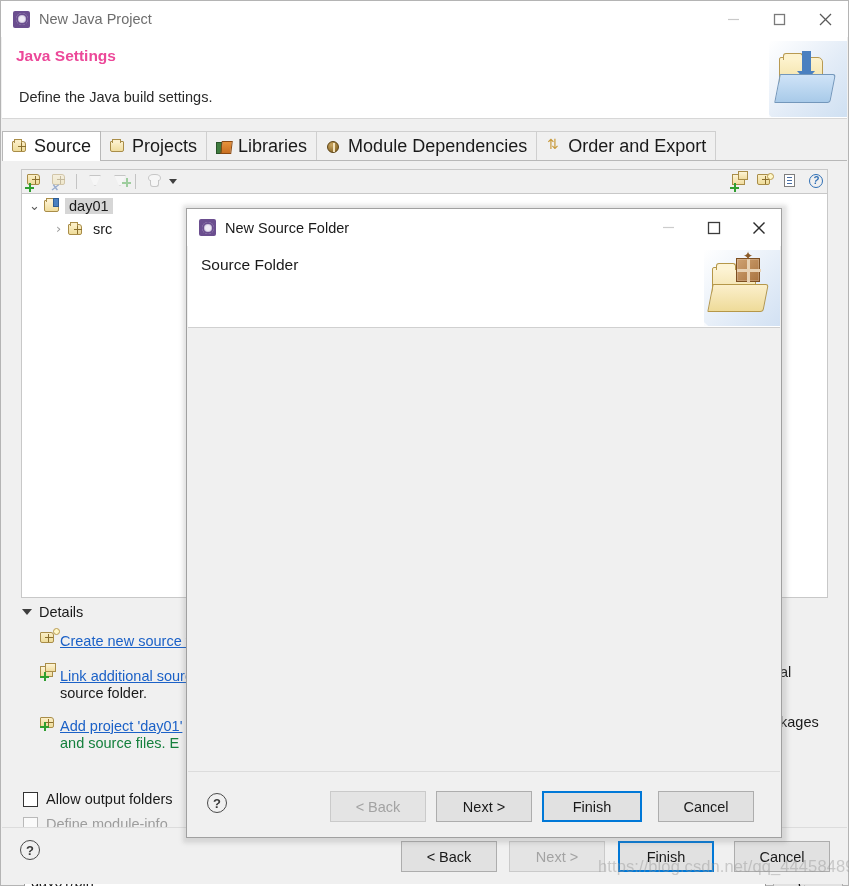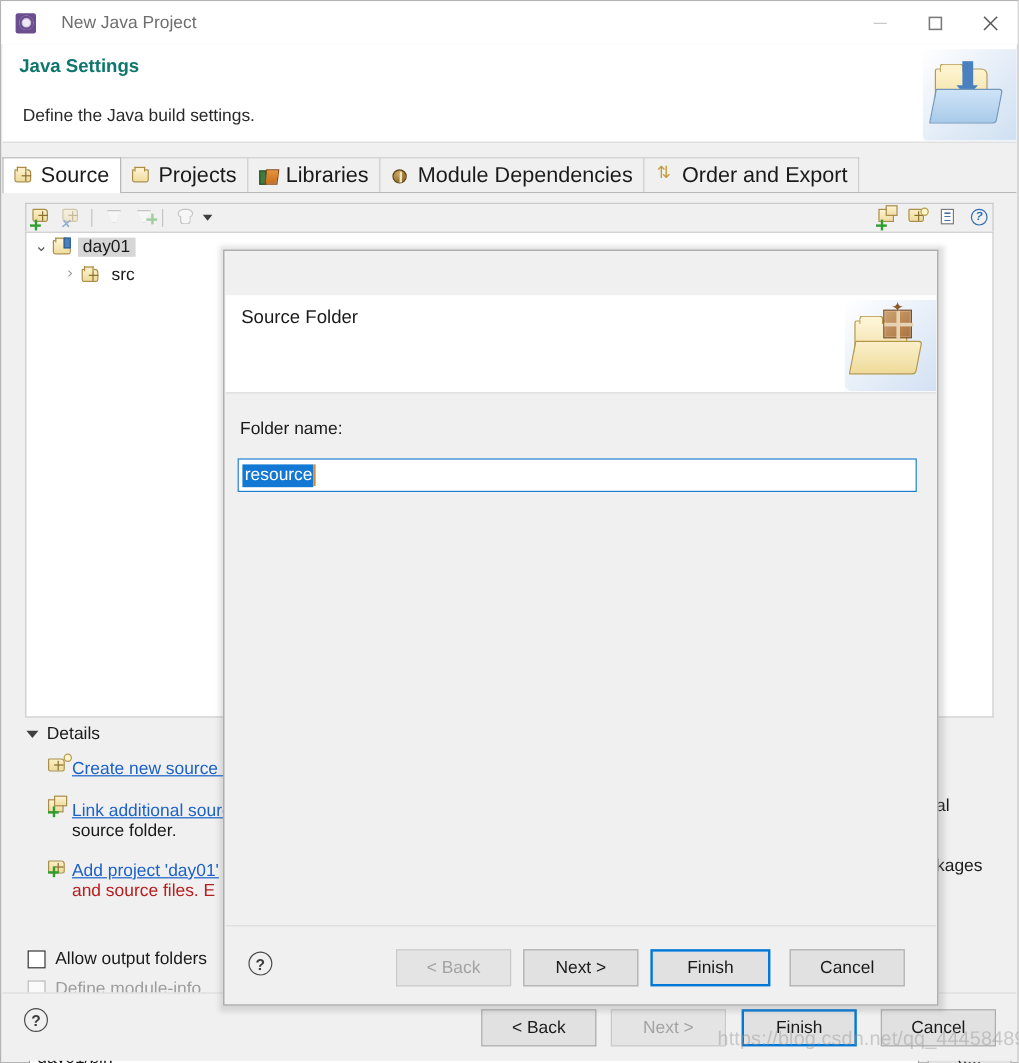--- a/index.html
+++ b/index.html
@@ -20,21 +20,21 @@
   
   .win {
     position: absolute;
     left: 0; top: 0; width: 849px; height: 886px;
     background: #f0f0f0;
     border: 1px solid #b4b4b4;
   }
   .win-titlebar {
     position: absolute; left: 0; top: 0; right: 0; height: 36px;
     background: #ffffff;
-    display: flex; align-items: center; gap: 12px;
+    display: flex; align-items: center;
   }
   .win-title-icon {
     margin-left: 12px; width: 17px; height: 17px;
     position: relative;
   }
   .eclipse-icon {
     width: 17px; height: 17px;
     background: #6b4e8f;
     border-radius: 2px;
     position: relative;
@@ -70,21 +70,21 @@
   }
   .win-ctrl svg { display: block; }
 
   .win-header {
     position: absolute; left: 1px; top: 36px; right: 1px; height: 82px;
     background: #ffffff;
     border-bottom: 1px solid #d7d7d7;
   }
   .win-header-title {
     position: absolute; left: 14px; top: 10px;
-    font-size: 15.5px; font-weight: bold; color: #0f766e;
+    font-size: 15.5px; font-weight: bold; color: #ec4899;
   }
   .win-header-sub {
     position: absolute; left: 17px; top: 52px;
     font-size: 14.5px; color: #2a2a2a;
   }
   .hdr-img {
     position: absolute; right: 0px; top: 4px;
     width: 78px; height: 76px;
     background: linear-gradient(135deg,#ffffff 0%,#e3ecf7 55%,#cfe0f2 100%);
     overflow: hidden;
@@ -715,21 +715,21 @@
       </div>
       <div style="position:absolute;left:58px;top:524px;font-size:14.5px;color:#1a1a1a">source folder.</div>
 
       <div class="detail-item" style="top:553px">
         <span class="dico">
             <i class="dico-newsrc"></i>
             <i class="badge-plus" style="top:6px;left:0"></i>
           </span>
         <span class="detail-text"><a>Add project 'day01'</a></span>
       </div>
-      <div style="position:absolute;left:58px;top:574px;font-size:14.5px;color:#b91c1c">and source files. E</div>
+      <div style="position:absolute;left:58px;top:574px;font-size:14.5px;color:#15803d">and source files. E</div>
 
       <div style="position:absolute;left:778px;top:503px;font-size:14.5px;color:#1a1a1a">al</div>
       <div style="position:absolute;left:778px;top:553px;font-size:14.5px;color:#1a1a1a">kages</div>
 
       <div class="cbrow" style="top:630px">
         <span class="cbox"></span>
         <span>Allow output folders</span>
       </div>
       <div class="cbrow" style="top:655px">
         <span class="cbox dis"></span>
@@ -748,39 +748,54 @@
     </div>
     <div class="btn wf-back">&lt; Back</div>
     <div class="btn wf-next dis">Next &gt;</div>
     <div class="btn wf-finish focus">Finish</div>
     <div class="btn wf-cancel">Cancel</div>
   </div>
 
   <div class="dlg-shadow"></div>
   <div class="dlg">
 
+    <div class="dlg-title">
+      <div class="eclipse-icon"></div>
+      <div class="dlg-title-text">New Source Folder</div>
+      <div class="dlg-ctrls">
+        <div class="dlg-ctrl">
+          <svg width="13" height="13" viewBox="0 0 13 13">
+              <line x1="1" y1="6.5" x2="12" y2="6.5" stroke="#cccccc" stroke-width="1.2"></line>
+            </svg>
+        </div>
+        <div class="dlg-ctrl">
+          <svg width="14" height="14" viewBox="0 0 14 14">
+              <rect x="1.5" y="1.5" width="11" height="11" fill="none" stroke="#3c3c3c" stroke-width="1.3"></rect>
+            </svg>
+        </div>
+        <div class="dlg-ctrl">
+          <svg width="16" height="16" viewBox="0 0 16 16">
+              <line x1="2.5" y1="2.5" x2="13.5" y2="13.5" stroke="#2c2c2c" stroke-width="1.35"></line>
+              <line x1="13.5" y1="2.5" x2="2.5" y2="13.5" stroke="#2c2c2c" stroke-width="1.35"></line>
+            </svg>
+        </div>
+      </div>
+    </div>
 
     <div class="dlg-header">
       <div class="dlg-header-title">Source Folder</div>
       <div class="dlg-hdr-img">
         <div class="swoosh"></div>
         <div class="gift-folder-back"></div>
         <div class="gift-box"></div>
         <div class="gift-bow">✦</div>
         <div class="gift-folder-front"></div>
       </div>
     </div>
 
-    <div class="dlg-body">
-      <div class="fname-label">Folder name:</div>
-      <div class="fname-input" placeholder="">
-        <span class="sel-text">resource</span>
-        <span class="caret"></span>
-      </div>
-    </div>
 
     <div class="dlg-footer">
       <div class="dlg-help">?</div>
       <div class="btn df-back dis">&lt; Back</div>
       <div class="btn df-next">Next &gt;</div>
       <div class="btn df-finish focus">Finish</div>
       <div class="btn df-cancel">Cancel</div>
     </div>
   </div>
 

